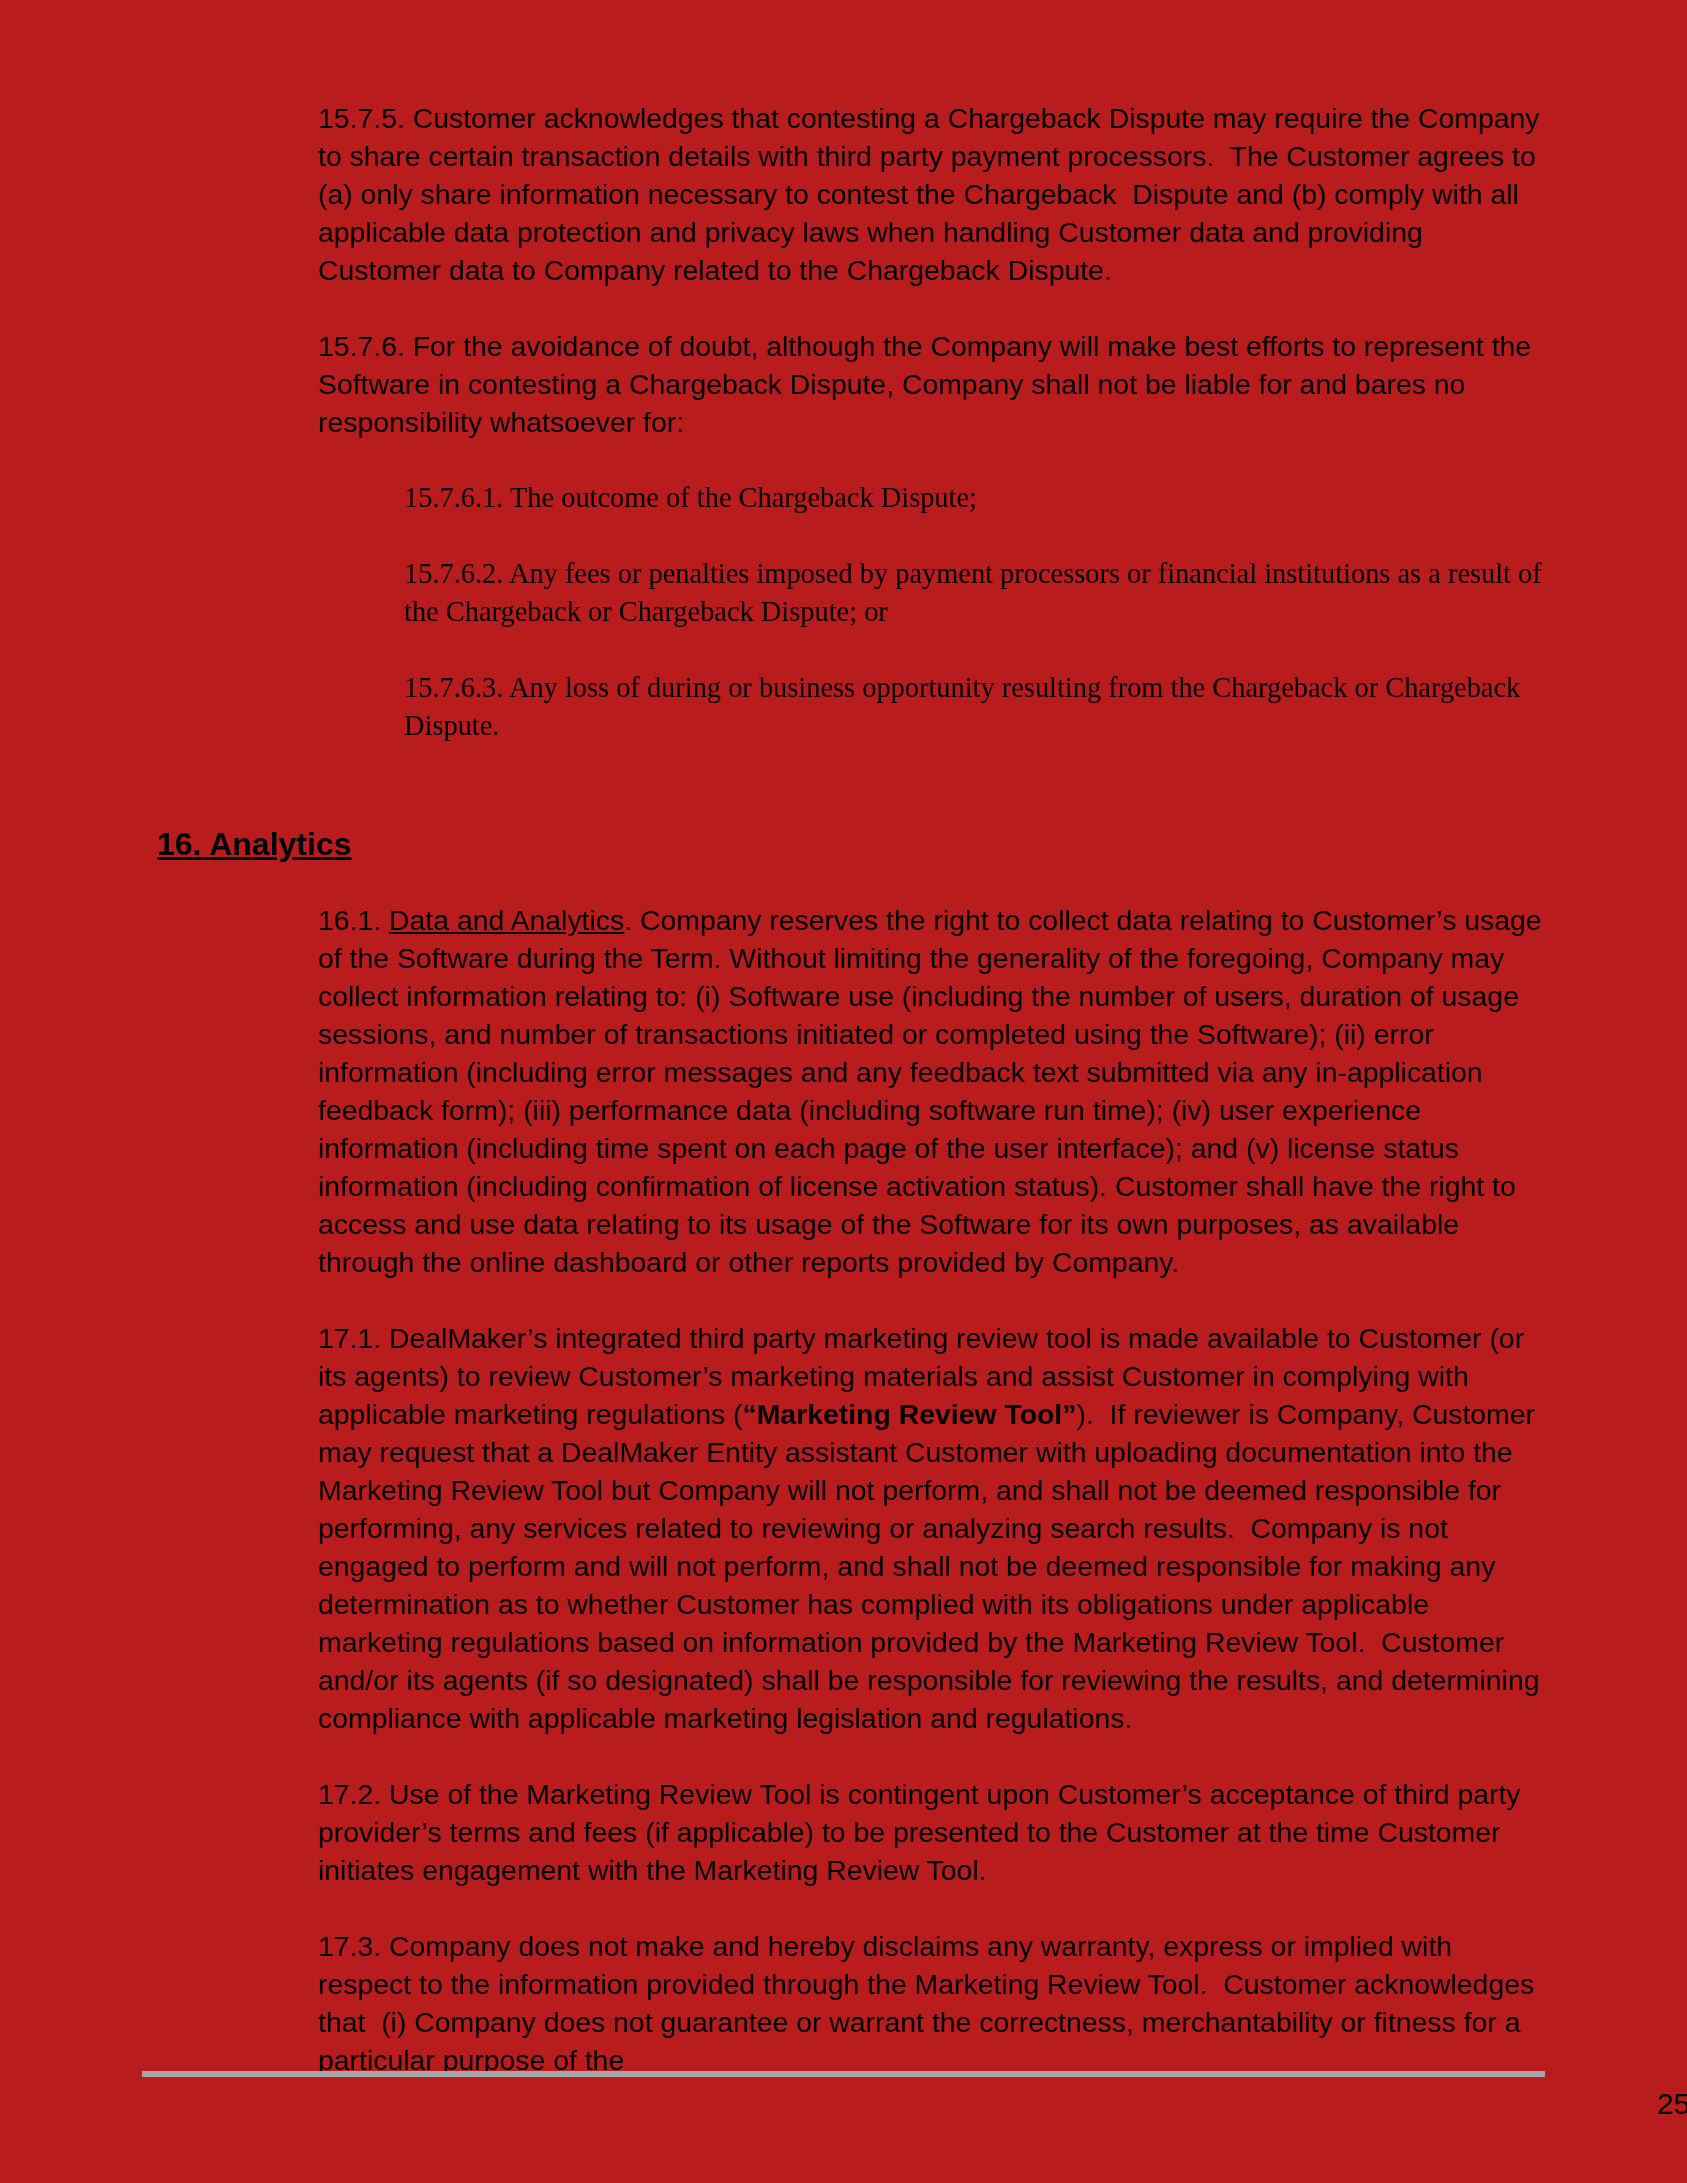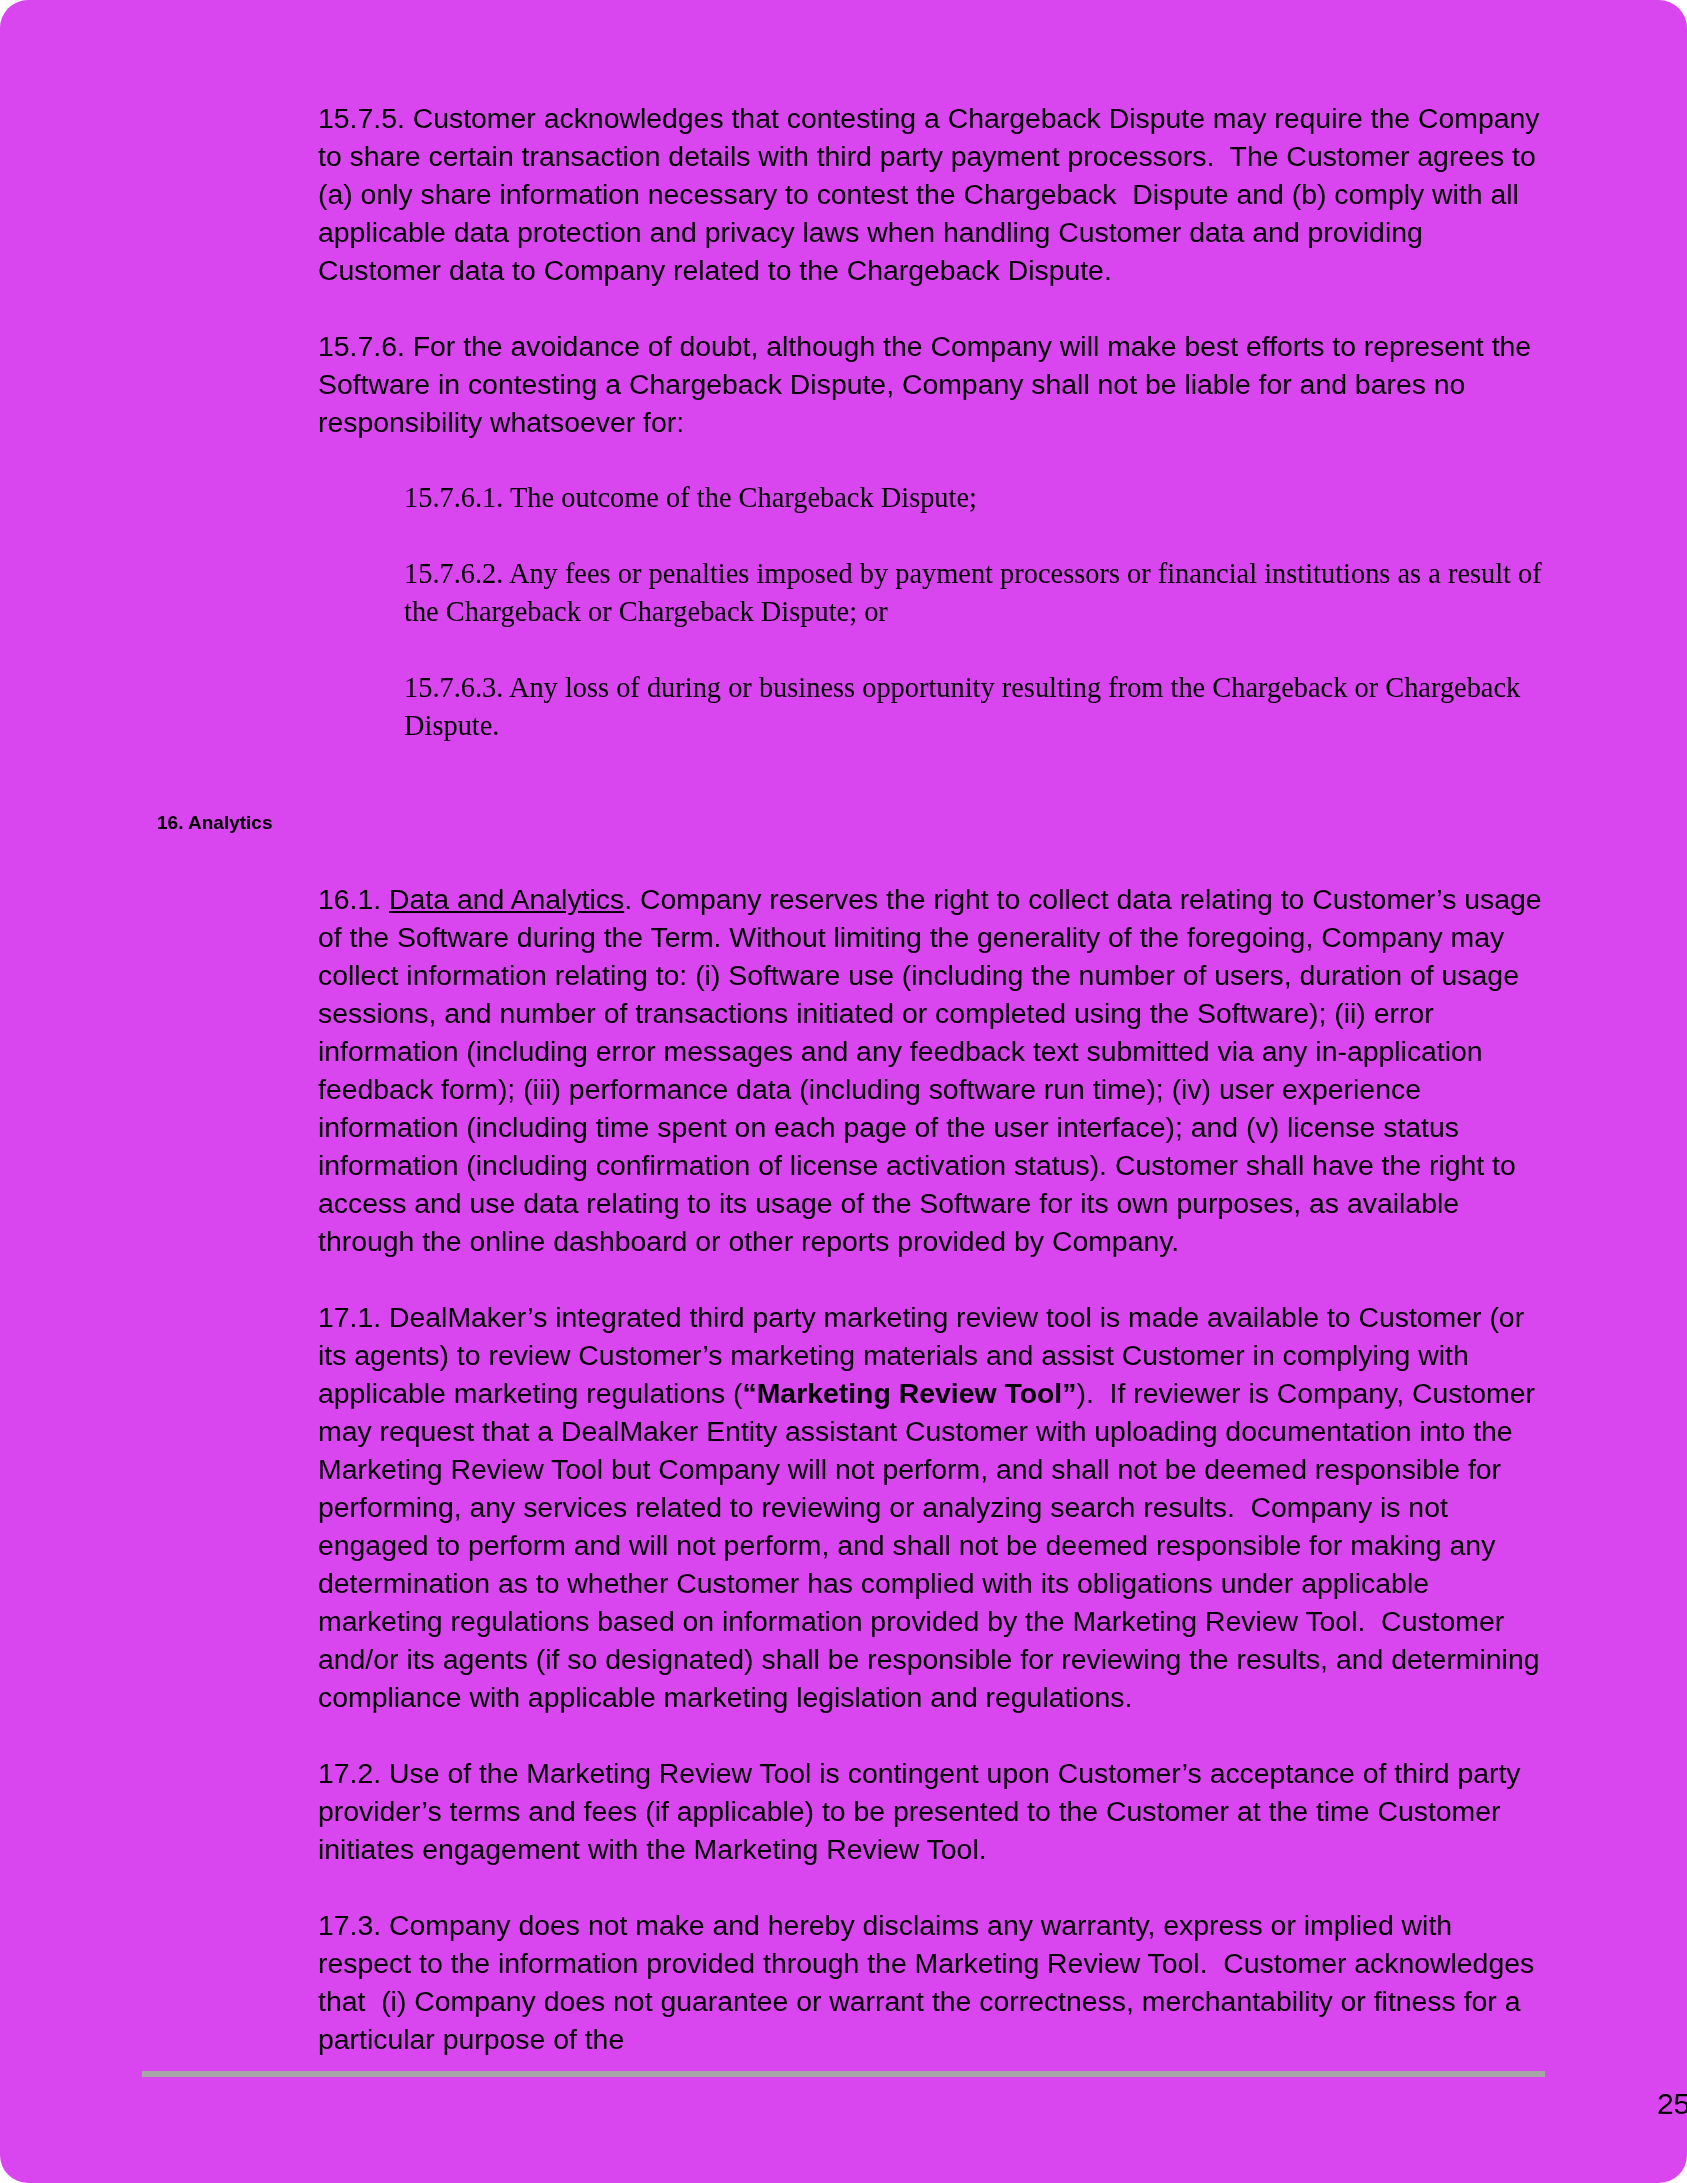--- a/index.html
+++ b/index.html
@@ -4,45 +4,45 @@
 <style>
   html, body {
     margin: 0;
     padding: 0;
     background: #ffffff;
   }
   .page {
     position: relative;
     width: 1687px;
     height: 2183px;
-    background: #d946ef;
+    background: #b91c1c;
     overflow: hidden;
     font-family: "Liberation Sans", "DejaVu Sans", sans-serif;
     font-size: 28.4px;
     line-height: 38px;
     color: #000000;
-    border-radius: 28px;
     -webkit-font-smoothing: antialiased;
   }
   .content {
     padding-top: 99px;
   }
   .para {
     margin: 0 139px 38px 318px;
     white-space: pre-wrap;
     text-align: left;
   }
   .para.indent-3 {
     margin-left: 404px;
     font-family: Liberation Serif, serif;
   }
   .heading {
-    margin: 59px 139px 38px 157px;
-    font-size: 19px;
+    margin: 80px 139px 38px 157px;
+    font-size: 32px;
     font-weight: bold;
+    text-decoration: underline;
     white-space: pre-wrap;
   }
   .u {
     text-decoration: underline;
   }
   .b {
     font-weight: bold;
   }
   .footer-bar {
     position: absolute;

